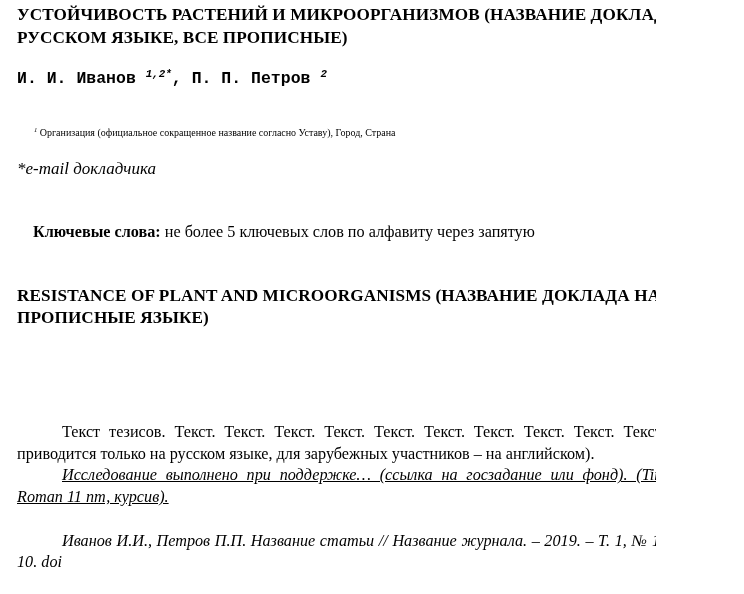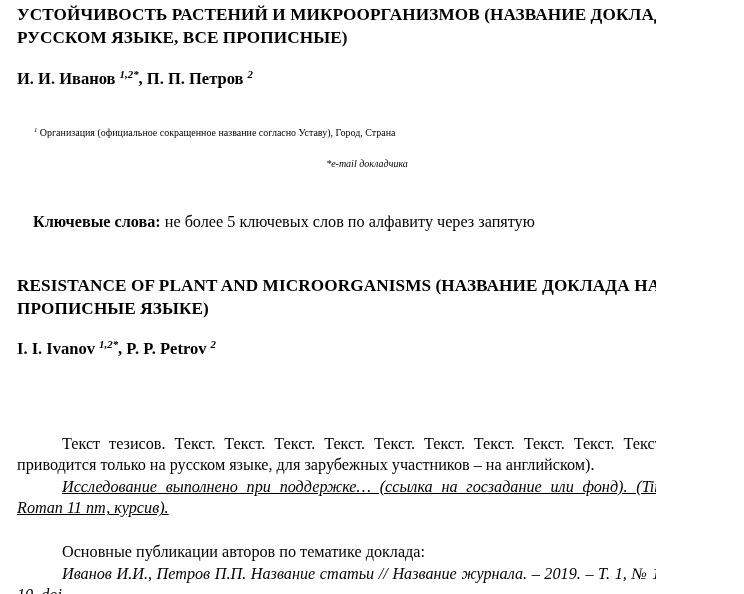--- a/index.html
+++ b/index.html
@@ -39,44 +39,44 @@
     letter-spacing: 0.1px;
   }
   .title-ru { margin-bottom: 0; }
 
   
   .authors {
     font-size: 16.5px;
     font-weight: bold;
     line-height: 1.3;
     margin: 0;
+    font-family: Liberation Mono, monospace;
   }
   .authors sup,
   .affil-line sup {
     font-style: italic;
     font-size: 0.66em;
     vertical-align: super;
     line-height: 0;
     font-weight: bold;
   }
   .affil-line sup { font-weight: normal; }
 
   
   .affil-block { margin: 0; }
   .affil-line {
     font-size: 10px;
     line-height: 1.42;
     margin: 17px;
   }
   .email-line {
-    font-size: 10px;
+    font-size: 17px;
     font-style: italic;
     line-height: 1.42;
     margin: 0;
-    text-align: center;
   }
 
   
   .keywords {
     font-size: 16.2px;
     line-height: 1.3;
     margin: 16px;
   }
   .keywords .kw-label { font-weight: bold; }
 
@@ -152,36 +152,32 @@
     <div class="keywords">
       <span class="kw-label">Ключевые слова:</span><span> не более 5 ключевых слов по алфавиту через запятую</span>
     </div>
 
     <div class="gap-keywords-title2"></div>
 
     <div class="doc-title title-en">RESISTANCE OF PLANT AND MICROORGANISMS (НАЗВАНИЕ ДОКЛАДА НА ПРОПИСНЫЕ ЯЗЫКЕ)</div>
 
     <div class="gap-title2-authors2"></div>
 
-    <div class="authors">
-      <span>I. I. Ivanov</span><span>&nbsp;</span><sup>1,2*</sup><span>, </span><span>P. P. Petrov</span><span>&nbsp;</span><sup>2</sup>
-    </div>
 
     <div class="gap-authors2-affil2"></div>
 
 
     <div class="gap-affil2-keywords2"></div>
 
 
     <div class="gap-keywords2-body"></div>
 
     <div class="body-par">Текст тезисов. Текст. Текст. Текст. Текст. Текст. Текст. Текст. Текст. Текст. Текст. (Текст приводится только на русском языке, для зарубежных участников – на английском).</div>
 
     <div class="funding-par">Исследование выполнено при поддержке… (ссылка на госзадание или фонд). (Times New Roman 11 пт, курсив).</div>
 
     <div class="gap-body-pubs"></div>
 
-    <div class="pubs-head">Основные публикации авторов по тематике доклада:</div>
 
     <div class="pub-ref">Иванов И.И., Петров П.П. Название статьи // Название журнала. – 2019. – Т. 1, № 1. – С. 1–10. doi</div>
 
   </div>
 </div>
 
 </body></html>

